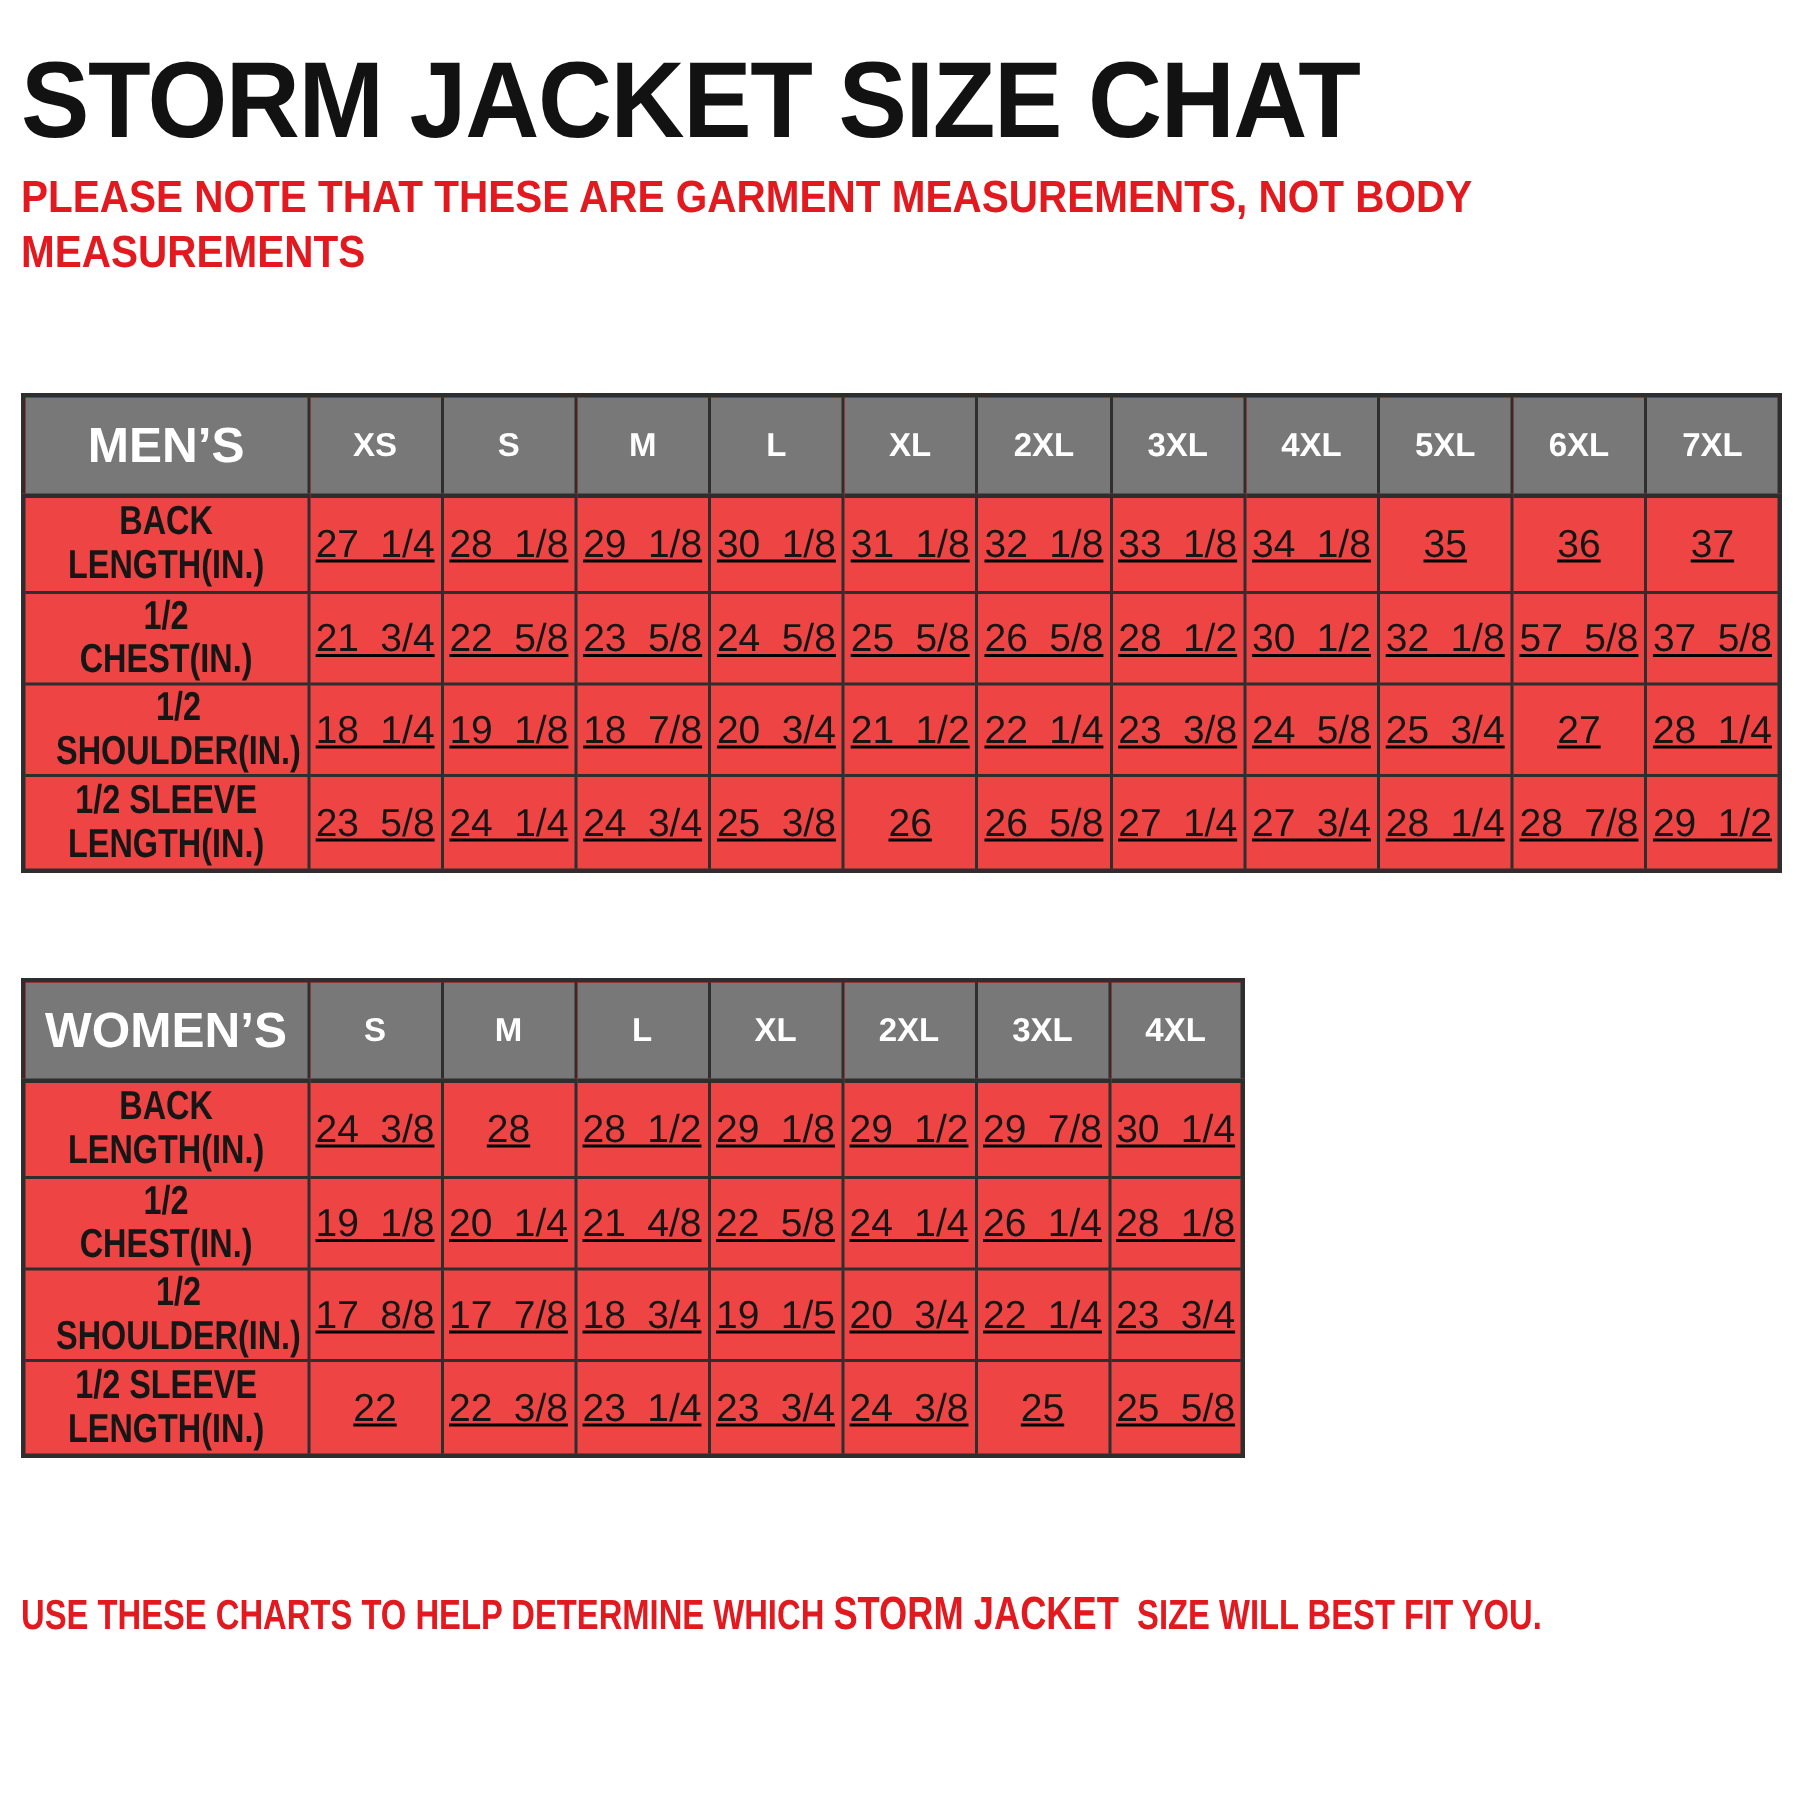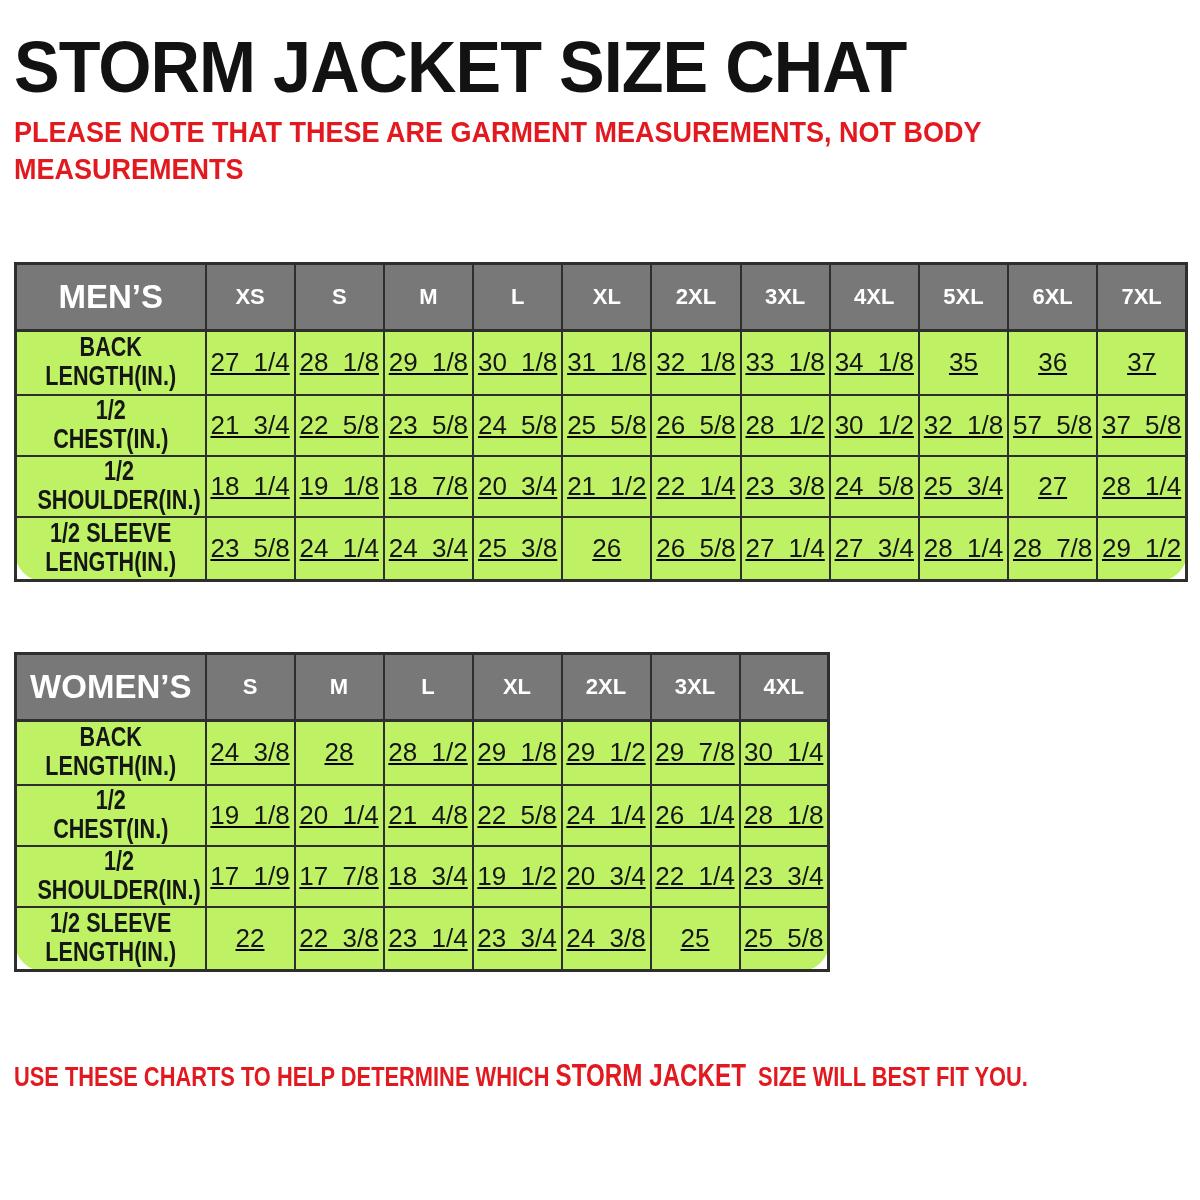--- a/index.html
+++ b/index.html
@@ -20,22 +20,21 @@
   }
   #note {
     top: 114px; left: 14px;
     font-size: 30px; font-weight: bold; color: #e2191f;
     line-height: 1.22; white-space: pre-line;
     transform: scaleX(0.90); transform-origin: left top;
   }
 
   table.size-table {
     border-collapse: collapse; table-layout: fixed;
-    background: #bef264;
-    border-radius: 32px;
+    background: #ef4444;
   }
   #mens-table   { position: absolute; top: 262px; left: 14px; width: 1174px; }
   #womens-table { position: absolute; top: 652px; left: 14px; width: 816px; }
 
   .size-table th, .size-table td {
     border: 2px solid #2e2e2e;
     text-align: center; vertical-align: middle;
     padding: 0; overflow: hidden;
   }
   .size-table { border: 3px solid #2e2e2e; }
@@ -207,24 +206,24 @@
         <td class="value">19 1/8</td>
         <td class="value">20 1/4</td>
         <td class="value">21 4/8</td>
         <td class="value">22 5/8</td>
         <td class="value">24 1/4</td>
         <td class="value">26 1/4</td>
         <td class="value">28 1/8</td>
       </tr>
       <tr>
         <td class="row-label"><span class="cond">1/2 SHOULDER(IN.)</span></td>
-        <td class="value">17 1/9</td>
+        <td class="value">17 8/8</td>
         <td class="value">17 7/8</td>
         <td class="value">18 3/4</td>
-        <td class="value">19 1/2</td>
+        <td class="value">19 1/5</td>
         <td class="value">20 3/4</td>
         <td class="value">22 1/4</td>
         <td class="value">23 3/4</td>
       </tr>
       <tr>
         <td class="row-label"><span class="cond">1/2 SLEEVE
 LENGTH(IN.)</span></td>
         <td class="value">22</td>
         <td class="value">22 3/8</td>
         <td class="value">23 1/4</td>

